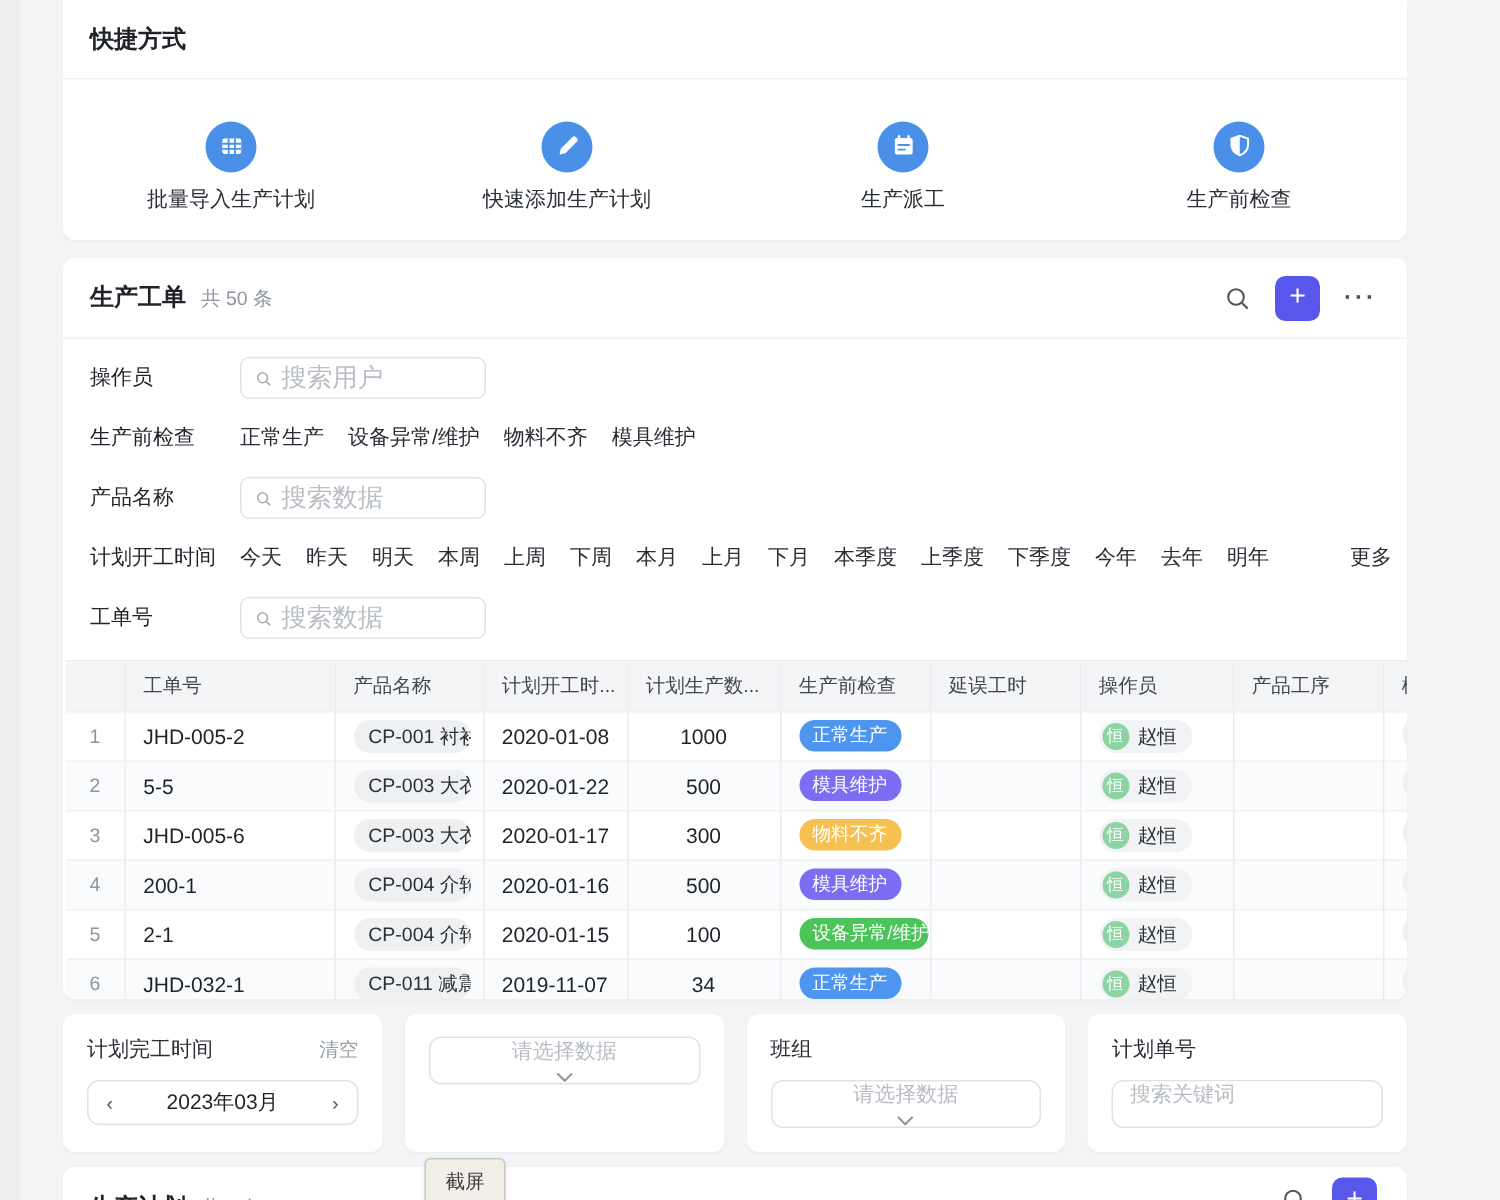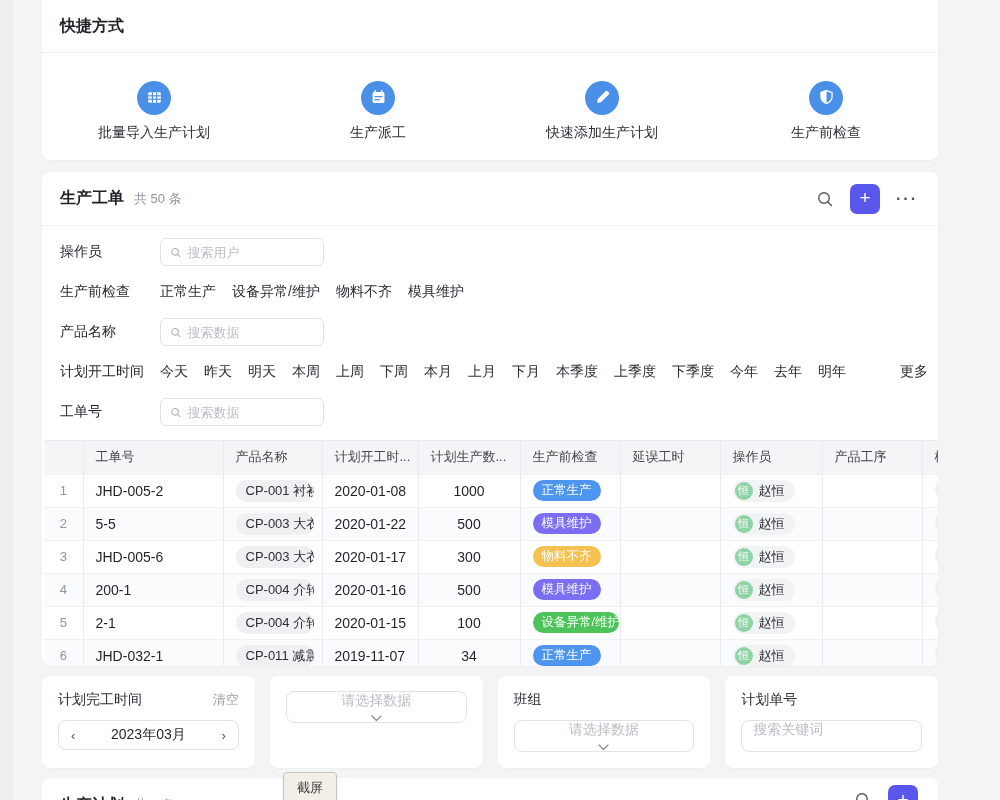--- a/index.html
+++ b/index.html
@@ -40,21 +40,21 @@
   }
   .more-btn { color:#4e5360; font-size:16px; letter-spacing:2px; font-weight:700; }
   
   .filters { padding:6px 0 8px 0; }
   .filter-row { display:flex; align-items:center; min-height:40px; padding:0 18px; }
   .filter-label { width:100px; flex:0 0 100px; font-size:14px; color:#1f2329; }
   .search-box {
     width:164px; height:28px; border:1px solid #e0e3e6; border-radius:6px;
     display:flex; align-items:center; padding:0 9px; background:#fff;
   }
-  .search-box input { border:none; outline:none; width:100%; font-size:13px; color:#1f2329; margin-left:6px; font-family:inherit; }
+  .search-box input { border:none; outline:none; width:100%; font-size:17px; color:#1f2329; margin-left:6px; font-family:inherit; }
   .search-box input::placeholder { color:#b9bec5; }
   .option-list { display:flex; align-items:center; gap:16px; flex-wrap:nowrap; }
   .option-item { font-size:14px; color:#2a2e34; cursor:pointer; white-space:nowrap; }
   .option-more { margin-left:38px; }
   
   .table-wrap { width:894px; margin-left:2px; overflow:hidden; border-top:1px solid #e9ebee; }
   table { border-collapse:collapse; table-layout:fixed; width:938px; }
   th, td { border-right:1px solid #e9ebee; border-bottom:1px solid #eef0f2; height:33px; padding:0 12px; overflow:hidden; white-space:nowrap; }
   th { background:#f4f5f6; font-weight:400; font-size:13px; color:#42464e; text-align:left; }
   td { font-size:14px; color:#1f2329; background:#fff; }
@@ -132,36 +132,36 @@
           <line x1="14.7" y1="5.5" x2="14.7" y2="18.5" stroke="#4a90e8" stroke-width="1.5"></line>
           <line x1="4" y1="9.9" x2="20" y2="9.9" stroke="#4a90e8" stroke-width="1.5"></line>
           <line x1="4" y1="14.2" x2="20" y2="14.2" stroke="#4a90e8" stroke-width="1.5"></line>
         </svg>
       </span>
       <span class="shortcut-label">批量导入生产计划</span>
     </div>
     <div class="shortcut-item">
       <span class="shortcut-icon">
         <svg width="19" height="19" viewBox="0 0 24 24">
+          <path d="M15.9 4.2a2 2 0 0 1 2.8 0l1.1 1.1a2 2 0 0 1 0 2.8L10 17.9l-4.9 1 1-4.9L15.9 4.2z" fill="#fff"></path>
+        </svg>
+      </span>
+      <span class="shortcut-label">快速添加生产计划</span>
+    </div>
+    <div class="shortcut-item">
+      <span class="shortcut-icon">
+        <svg width="19" height="19" viewBox="0 0 24 24">
           <rect x="4.5" y="5" width="15" height="14" rx="2" fill="#fff"></rect>
           <line x1="8" y1="3.5" x2="8" y2="7" stroke="#fff" stroke-width="2" stroke-linecap="round"></line>
           <line x1="16" y1="3.5" x2="16" y2="7" stroke="#fff" stroke-width="2" stroke-linecap="round"></line>
           <line x1="7.5" y1="11" x2="16.5" y2="11" stroke="#4a90e8" stroke-width="1.6" stroke-linecap="round"></line>
           <line x1="7.5" y1="14.8" x2="13" y2="14.8" stroke="#4a90e8" stroke-width="1.6" stroke-linecap="round"></line>
         </svg>
       </span>
       <span class="shortcut-label">生产派工</span>
-    </div>
-    <div class="shortcut-item">
-      <span class="shortcut-icon">
-        <svg width="19" height="19" viewBox="0 0 24 24">
-          <path d="M15.9 4.2a2 2 0 0 1 2.8 0l1.1 1.1a2 2 0 0 1 0 2.8L10 17.9l-4.9 1 1-4.9L15.9 4.2z" fill="#fff"></path>
-        </svg>
-      </span>
-      <span class="shortcut-label">快速添加生产计划</span>
     </div>
     <div class="shortcut-item">
       <span class="shortcut-icon">
         <svg width="19" height="19" viewBox="0 0 24 24">
           <path d="M12 3.2l7 2.4v5.2c0 4.4-2.9 7.3-7 8.9-4.1-1.6-7-4.5-7-8.9V5.6L12 3.2z" fill="none" stroke="#fff" stroke-width="1.7"></path>
           <path d="M12 3.2l-7 2.4v5.2c0 4.4 2.9 7.3 7 8.9V3.2z" fill="#fff"></path>
         </svg>
       </span>
       <span class="shortcut-label">生产前检查</span>
     </div>

